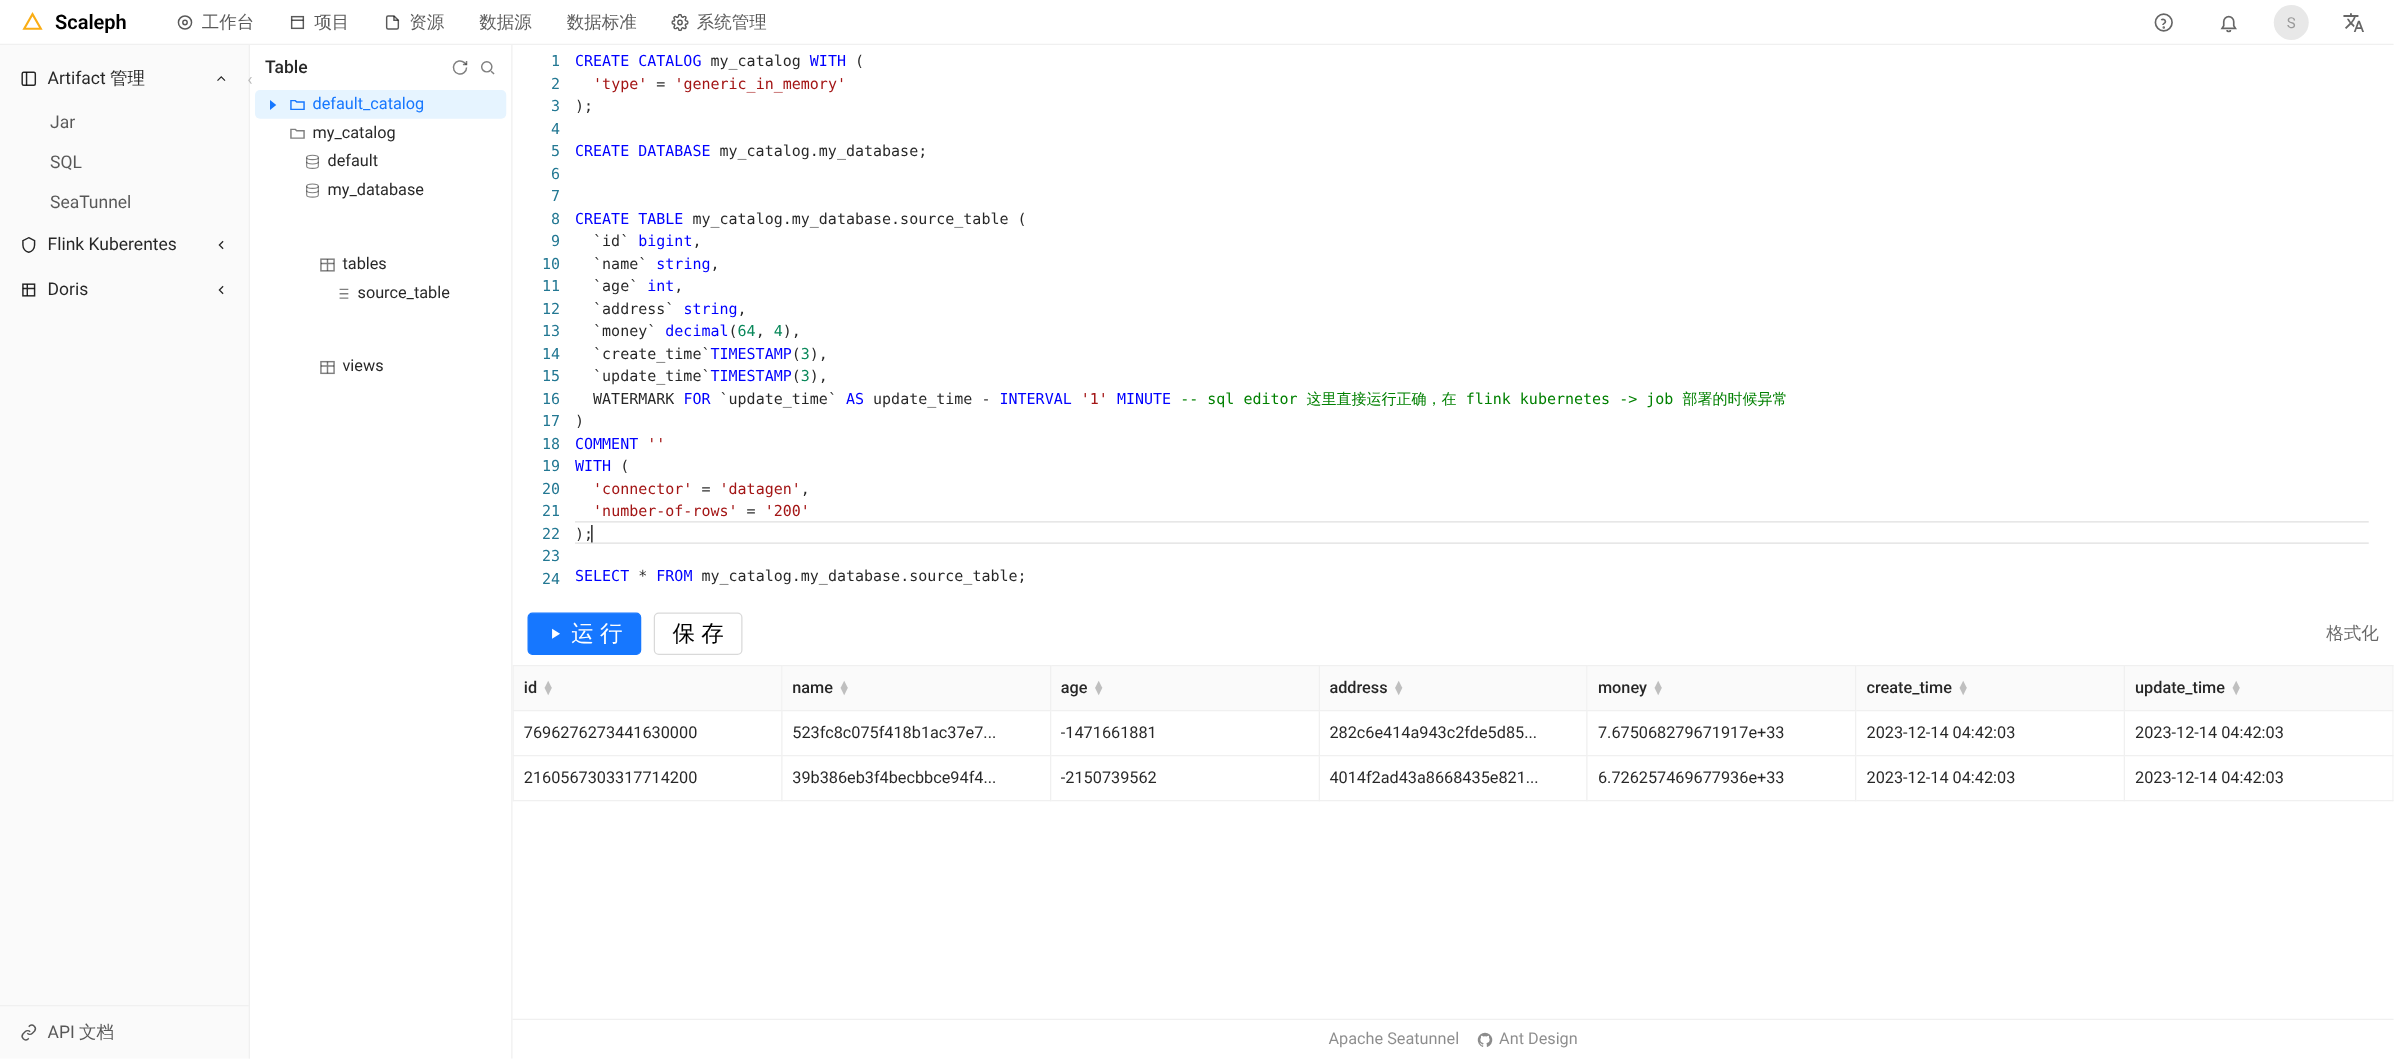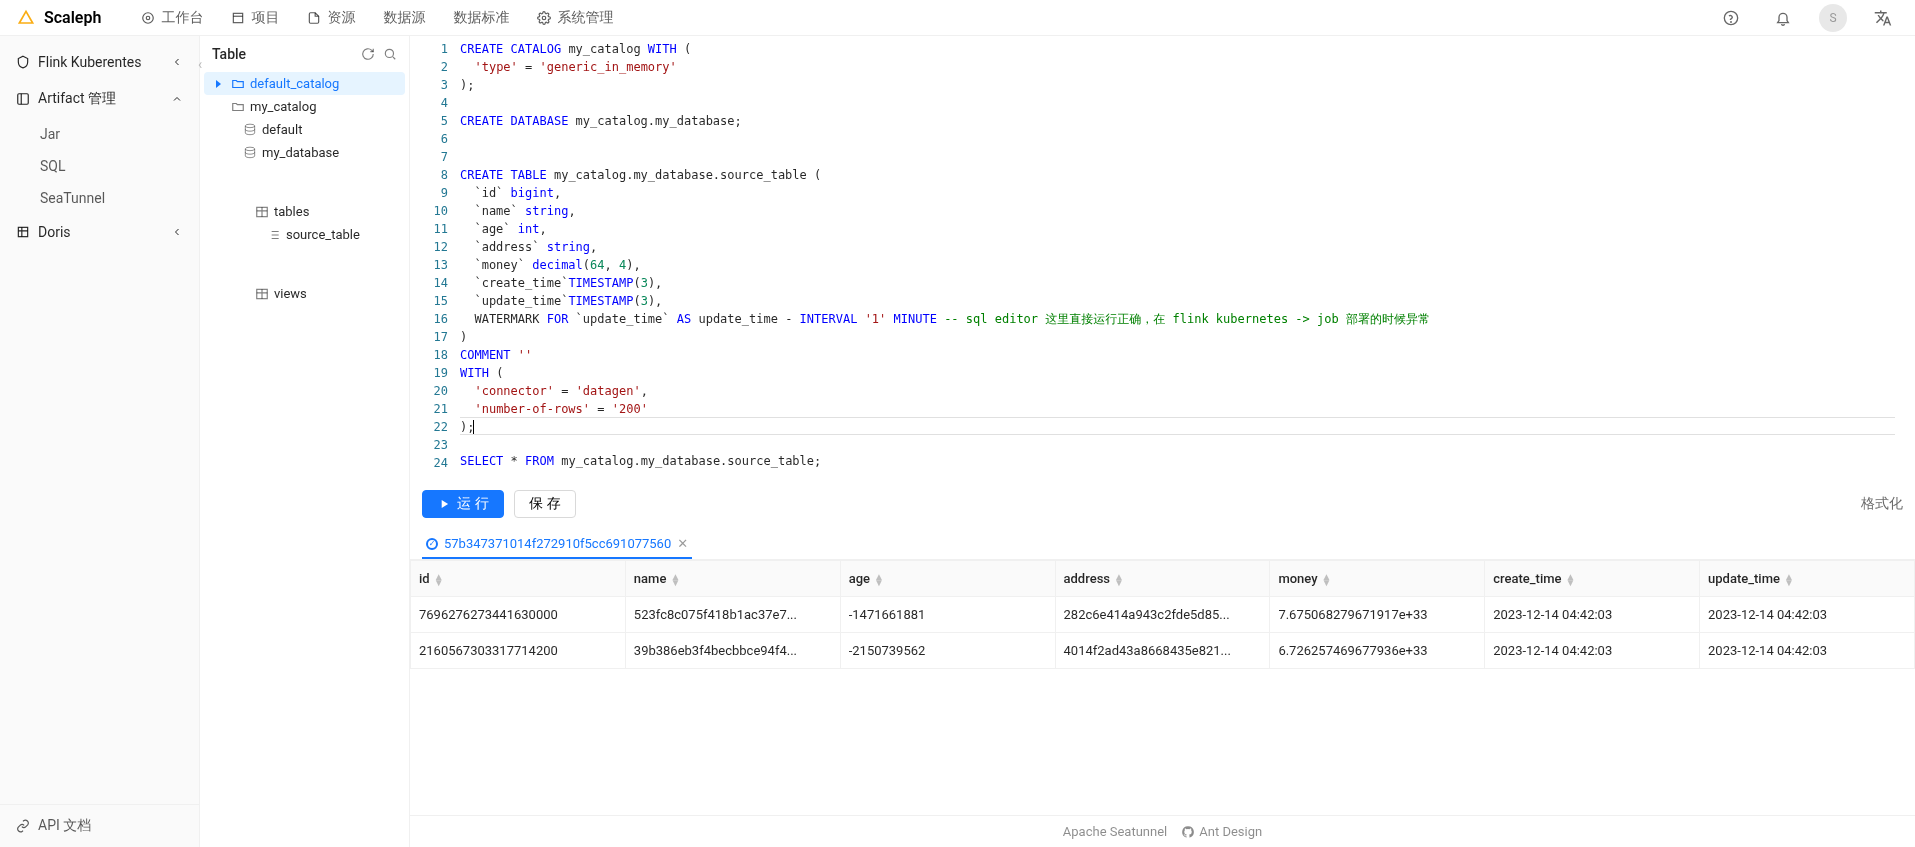--- a/index.html
+++ b/index.html
@@ -59,21 +59,21 @@
 .code { flex: 1; white-space: pre; padding-right: 20px; }
 .code div { height: 18px; }
 .kw { color: #0000ff; }
 .str { color: #a31515; }
 .num { color: #09885a; }
 .cmt { color: #008000; }
 .cursor-line { border: 1px solid #e0e0e0; border-left:none; border-right:none; margin: -1px 0; }
 
 
 .toolbar { display: flex; align-items: center; padding: 8px 12px; gap: 10px; }
-.btn { padding: 4px 14px; border-radius: 4px; border: 1px solid #d9d9d9; background: #fff; cursor: pointer; font-size: 14px; display:flex; align-items:center; gap:6px; }
+.btn { padding: 4px 14px; border-radius: 4px; border: 1px solid #d9d9d9; background: #fff; cursor: pointer; font-size: 18px; display:flex; align-items:center; gap:6px; }
 .btn.primary { background: #1677ff; border-color: #1677ff; color: #fff; }
 .btn.primary svg { width:14px; height:14px; }
 .toolbar-right { margin-left: auto; color: rgba(0,0,0,0.6); cursor: pointer; }
 
 
 .result-tabs { display: flex; align-items: center; padding: 4px 12px 0 12px; border-bottom: 1px solid #f0f0f0; gap: 8px; }
 .result-tab { display:flex; align-items:center; gap:6px; padding: 6px 4px; color: #1677ff; border-bottom: 2px solid #1677ff; cursor:pointer; font-size:13px; }
 .result-tab .dot { width:12px; height:12px; border-radius:50%; border:2px solid #1677ff; display:inline-flex; align-items:center; justify-content:center; }
 .result-tab .dot::after { content:"✓"; font-size:8px; color:#1677ff; }
 .result-tab .close { color: rgba(0,0,0,0.4); cursor:pointer; }
@@ -162,45 +162,45 @@
           </svg>
         </span>
     </div>
   </div>
 
   <div class="body">
 
     <div class="sidebar-left">
       <div class="menu" id="left-menu">
           <div class="menu-group">
-            <div class="menu-title collapsed">
-              <svg class="lead" viewBox="0 0 24 24" fill="none" stroke="currentColor" stroke-width="2">
-                <path d="M12 2l8 4v6c0 5-3.5 9-8 10-4.5-1-8-5-8-10V6z"></path>
-              </svg>
-              <span>Flink Kuberentes</span>
-              <svg class="chevron" viewBox="0 0 24 24" fill="none" stroke="currentColor" stroke-width="2">
-                <path d="M18 15l-6-6-6 6"></path>
-              </svg>
-            </div>
-          </div>
-          <div class="menu-group">
             <div class="menu-title">
               <svg class="lead" viewBox="0 0 24 24" fill="none" stroke="currentColor" stroke-width="2">
                 <rect x="3" y="3" width="18" height="18" rx="2"></rect>
                 <path d="M9 3v18"></path>
               </svg>
               <span>Artifact 管理</span>
               <svg class="chevron" viewBox="0 0 24 24" fill="none" stroke="currentColor" stroke-width="2">
                 <path d="M18 15l-6-6-6 6"></path>
               </svg>
             </div>
             <div class="menu-sub">
               <div class="menu-item">Jar</div>
               <div class="menu-item">SQL</div>
               <div class="menu-item">SeaTunnel</div>
+            </div>
+          </div>
+          <div class="menu-group">
+            <div class="menu-title collapsed">
+              <svg class="lead" viewBox="0 0 24 24" fill="none" stroke="currentColor" stroke-width="2">
+                <path d="M12 2l8 4v6c0 5-3.5 9-8 10-4.5-1-8-5-8-10V6z"></path>
+              </svg>
+              <span>Flink Kuberentes</span>
+              <svg class="chevron" viewBox="0 0 24 24" fill="none" stroke="currentColor" stroke-width="2">
+                <path d="M18 15l-6-6-6 6"></path>
+              </svg>
             </div>
           </div>
           <div class="menu-group">
             <div class="menu-title collapsed">
               <svg class="lead" viewBox="0 0 24 24" fill="none" stroke="currentColor" stroke-width="2">
                 <rect x="4" y="4" width="16" height="16"></rect>
                 <path d="M4 10h16M10 4v16"></path>
               </svg>
               <span>Doris</span>
               <svg class="chevron" viewBox="0 0 24 24" fill="none" stroke="currentColor" stroke-width="2">
@@ -351,27 +351,20 @@
               <path d="M8 5v14l11-7z"></path>
             </svg>
           <span>运 行</span>
         </button>
         <button class="btn">
             <span>保 存</span>
           </button>
         <span class="toolbar-right">格式化</span>
       </div>
 
-      <div class="result-tabs">
-        <div class="result-tab">
-          <span class="dot"></span>
-          <span>57b347371014f272910f5cc691077560</span>
-          <span class="close">✕</span>
-        </div>
-      </div>
 
       <div class="table-wrap">
         <table class="data">
           <thead>
               <tr id="thead-row">
                 <th>id<span class="sort"></span></th>
                 <th>name<span class="sort"></span></th>
                 <th>age<span class="sort"></span></th>
                 <th>address<span class="sort"></span></th>
                 <th>money<span class="sort"></span></th>

